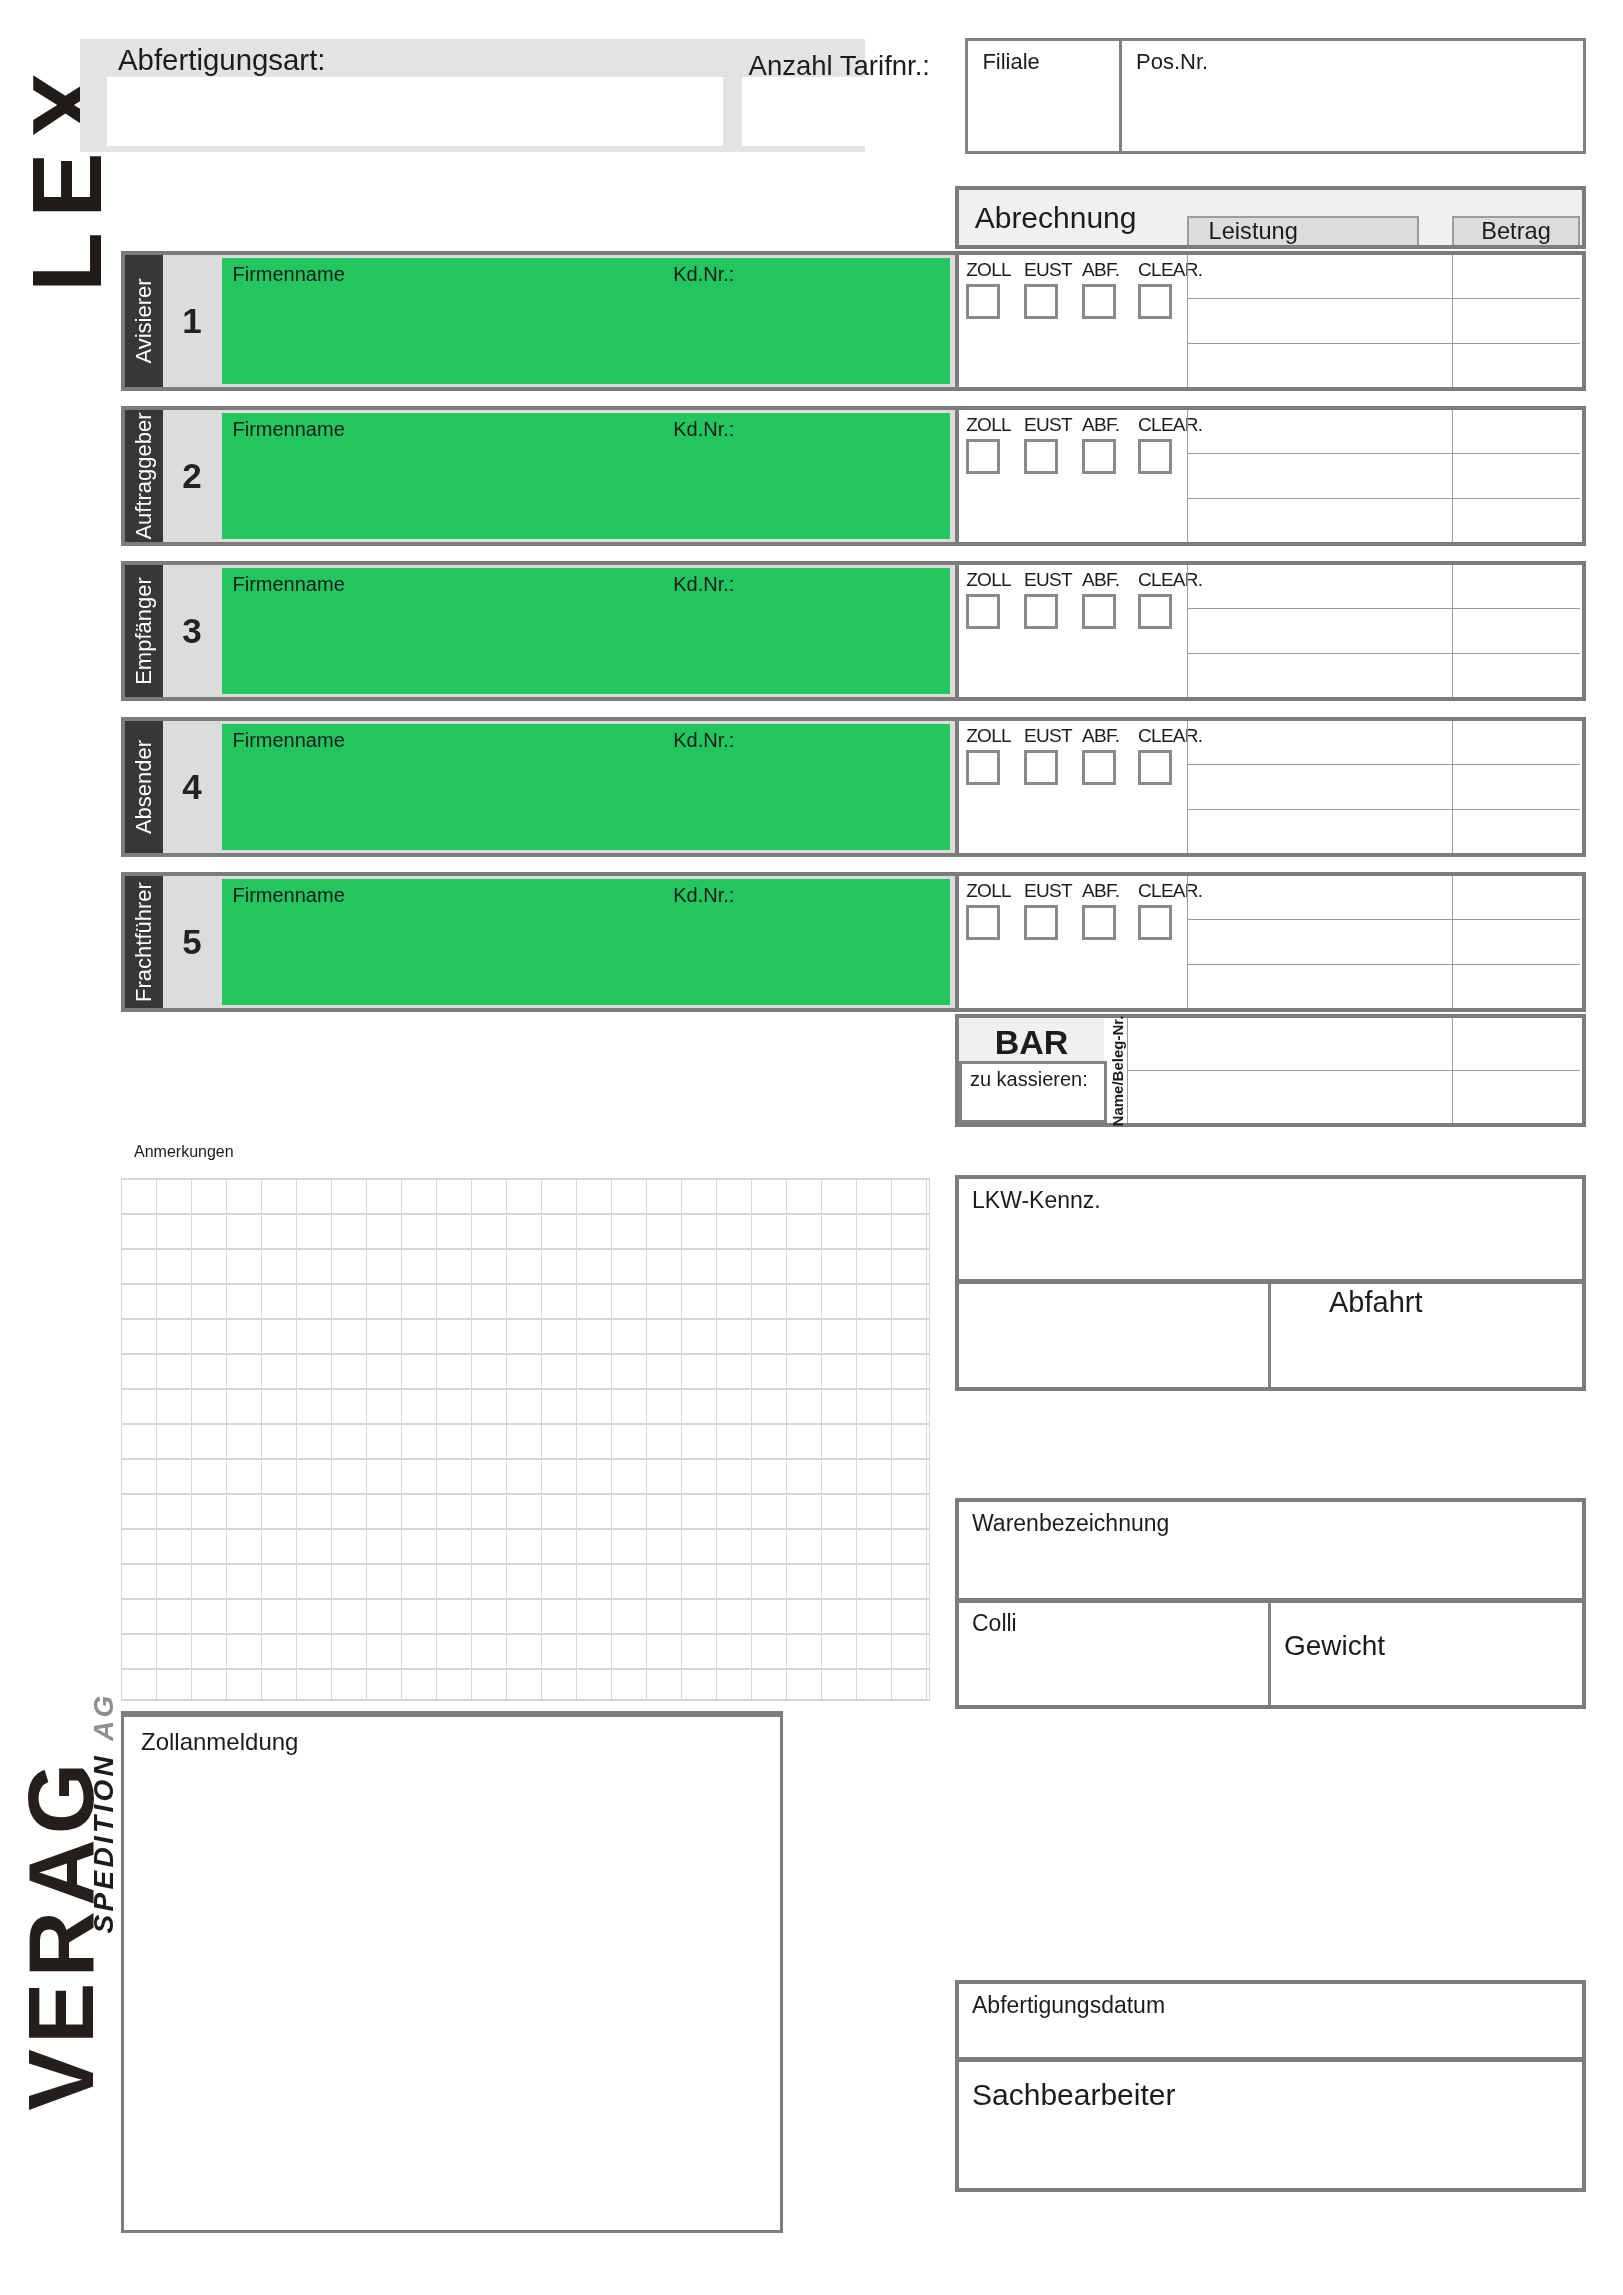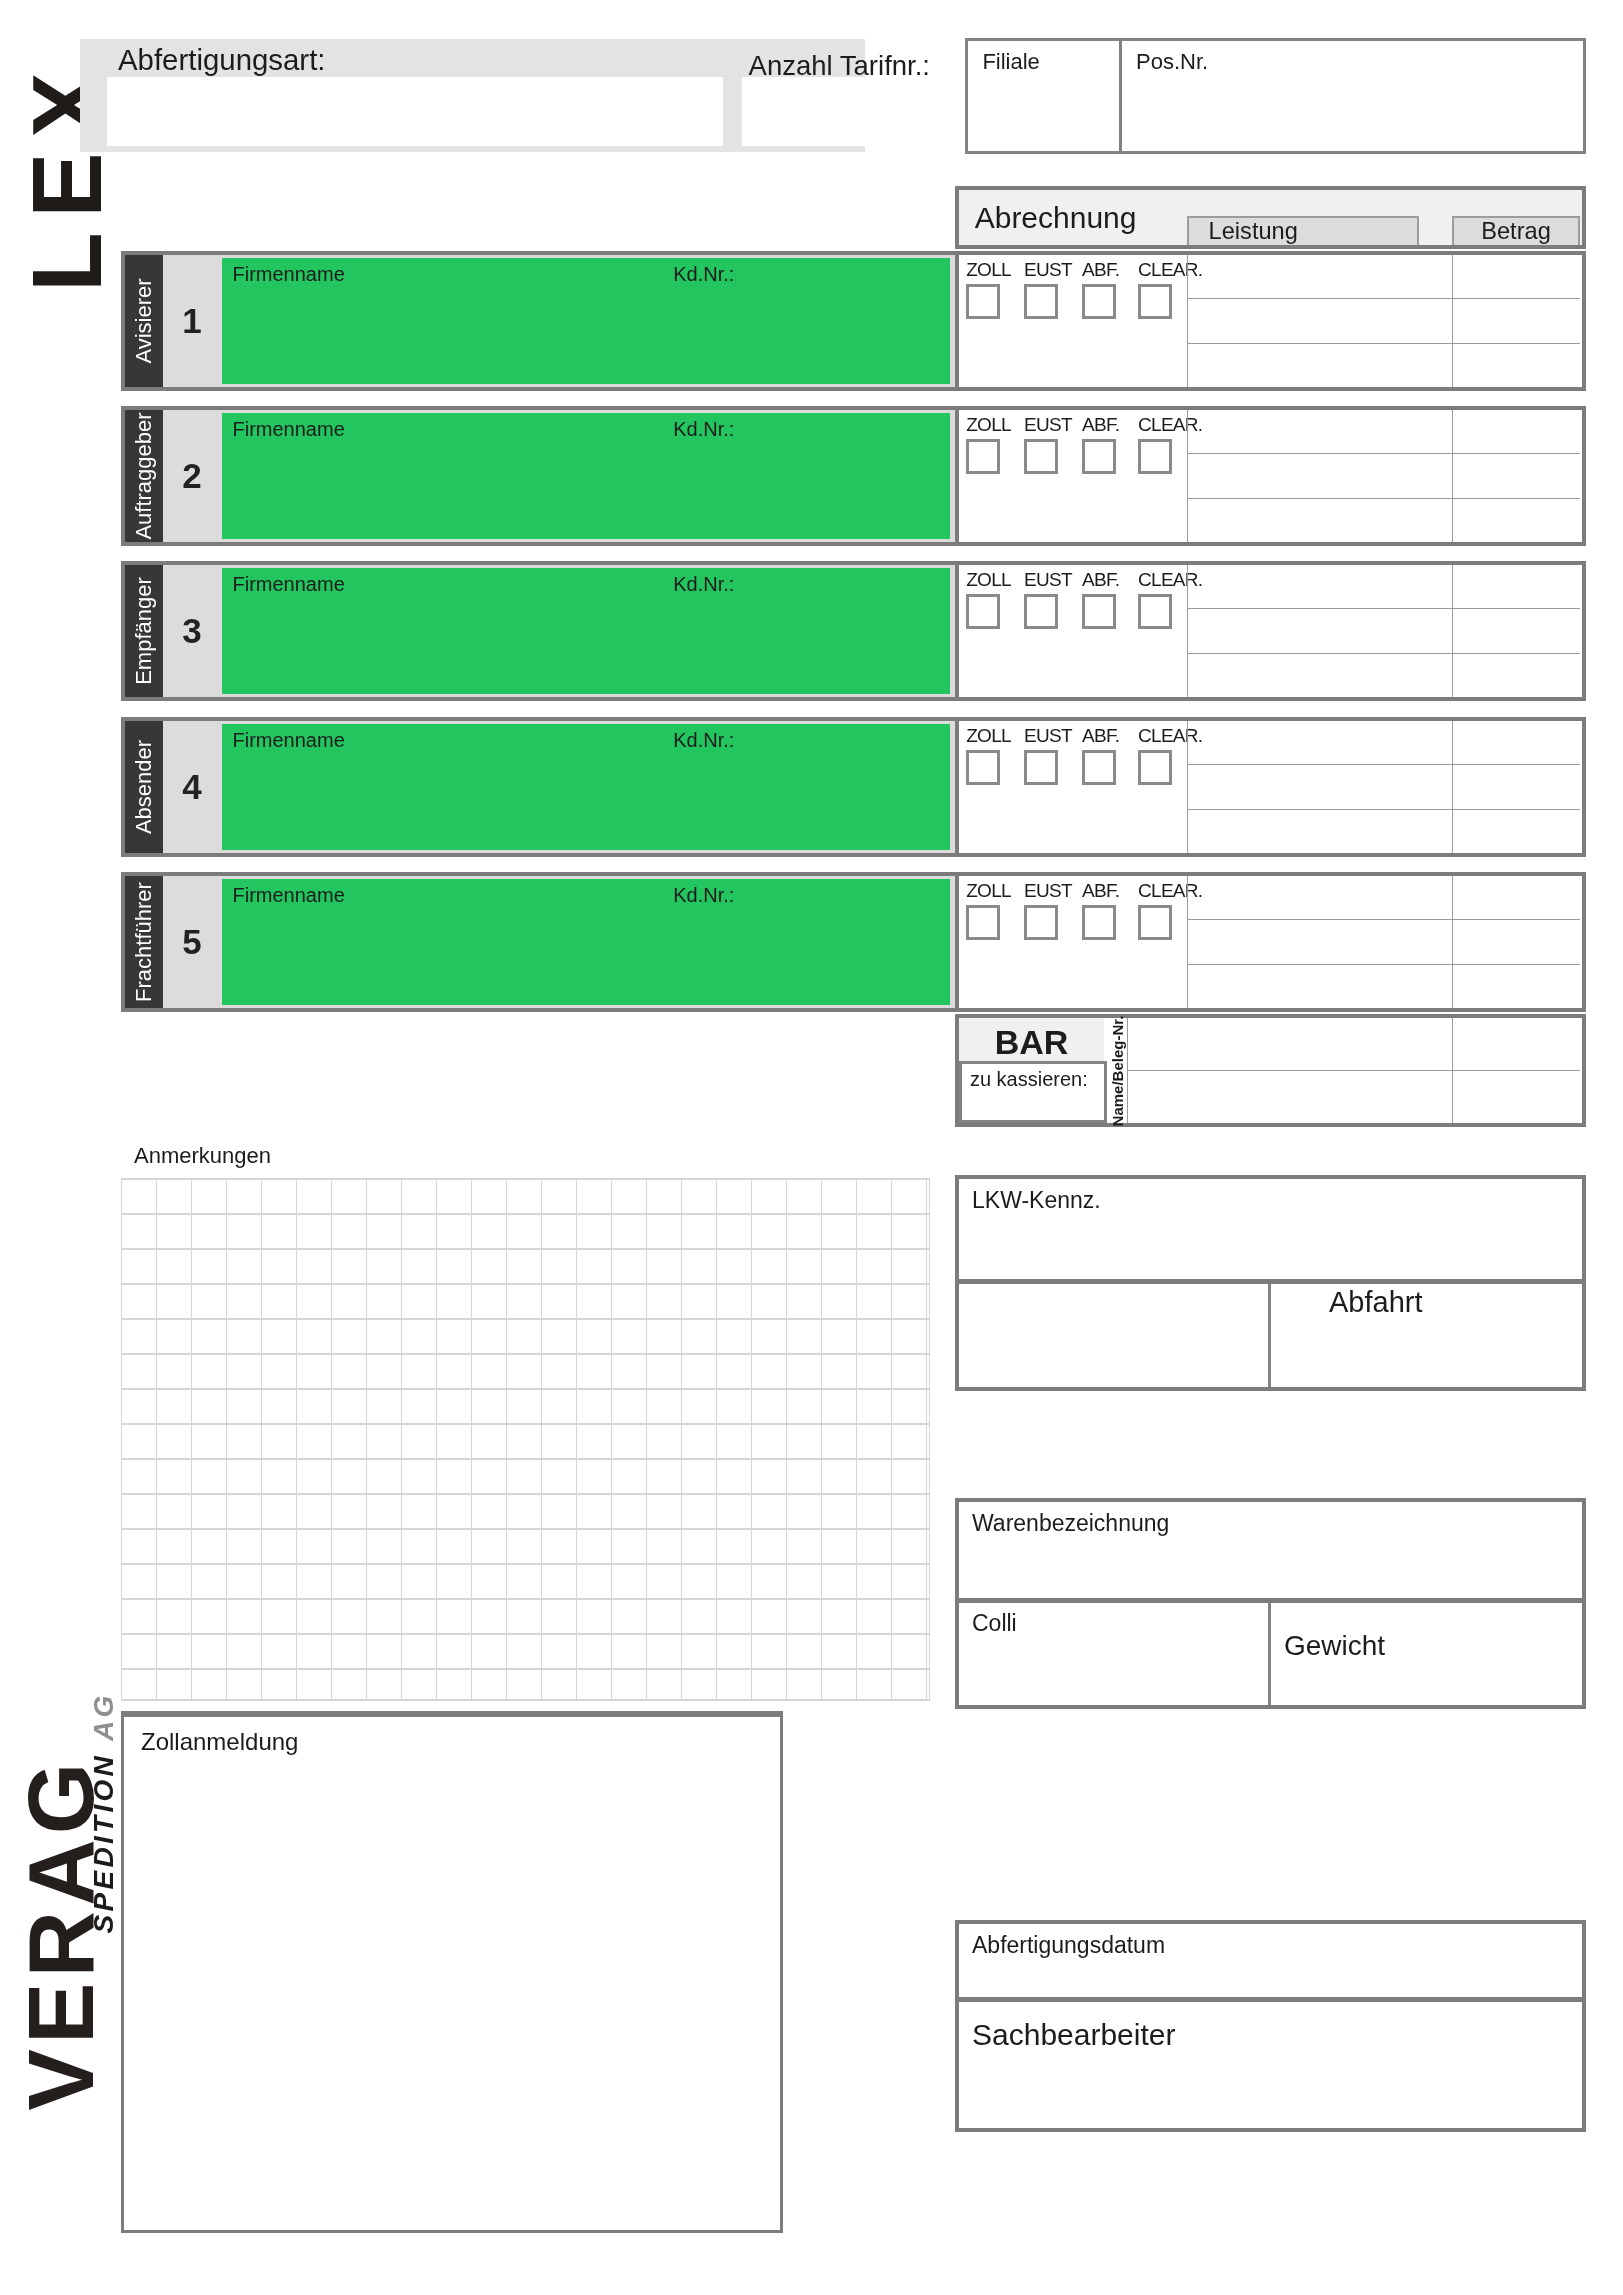--- a/index.html
+++ b/index.html
@@ -52,21 +52,21 @@
           align-items:center;justify-content:center;font-size:34px;font-weight:bold;}
   .zuk{position:absolute;left:0;top:43px;width:148px;bottom:0;border:3.9px solid #828282;background:#fff;box-sizing:border-box;}
   .zuk-label{position:absolute;left:7.9px;top:3.9px;font-size:20px;}
   .nbn{position:absolute;left:148px;top:0;width:19.6px;height:100%;}
   .nbn .vtext{font-size:15px;font-weight:bold;}
   .barrows-l{position:absolute;left:168px;top:0;width:326px;height:100%;border-left:1.3px solid #9c9c9c;
              box-sizing:border-box;display:flex;flex-direction:column;}
   .barrows-b{position:absolute;left:493px;top:0;width:128px;height:100%;border-left:1.3px solid #9c9c9c;
              box-sizing:border-box;display:flex;flex-direction:column;}
   
-  .anm-label{left:134px;top:1143px;font-size:22px;}
+  .anm-label{left:134px;top:1143px;font-size:16px;}
   .anmgrid{left:121px;top:1178px;width:809px;height:523px;
     background-image:
       repeating-linear-gradient(to bottom,#d6d6d6 0px,#d6d6d6 2px,transparent 2px,transparent 35px),
       repeating-linear-gradient(to right,#d6d6d6 0px,#d6d6d6 1.3px,transparent 1.3px,transparent 35px);
     border-right:1.3px solid #d6d6d6;border-bottom:2px solid #d6d6d6;box-sizing:border-box;}
   
   .rbox{left:955px;width:631px;border:4.6px solid #7c7c7c;background:#fff;box-sizing:border-box;}
   .hdiv{position:absolute;left:0;width:100%;height:4.6px;background:#7c7c7c;}
   .vdiv{position:absolute;width:3.3px;background:#828282;}
   
@@ -301,21 +301,21 @@
     <div class="vdiv" style="left:309px;top:100px;bottom:0;"></div>
     <div class="abs" style="left:312px;top:100px;right:0;bottom:0;">
       <div class="cell-label" style="left:13px;top:7.9px;font-size:28px;margin-top:20px;">Gewicht</div>
     </div>
   </div>
 
   <div class="abs zoll">
     <div class="zoll-label">Zollanmeldung</div>
   </div>
 
-  <div class="abs rbox" style="top:1920px;height:212px;">
+  <div class="abs rbox" style="top:1980px;height:212px;">
     <div class="cell-label" style="left:13px;top:7.9px;font-size:23px;">Abfertigungsdatum</div>
     <div class="abs" style="left:0;top:31px;width:100%;height:42px;"></div>
     <div class="hdiv" style="top:73px;"></div>
     <div class="abs" style="left:0;top:78px;width:100%;bottom:0;">
       <div class="cell-label" style="left:13px;top:7.9px;font-size:30px;margin-top:8px;">Sachbearbeiter</div>
     </div>
   </div>
 
   <div class="vwrap verag" style="left:23.6px;top:1733px;width:75px;height:402px;">
     <span class="vtext">VERAG</span>

